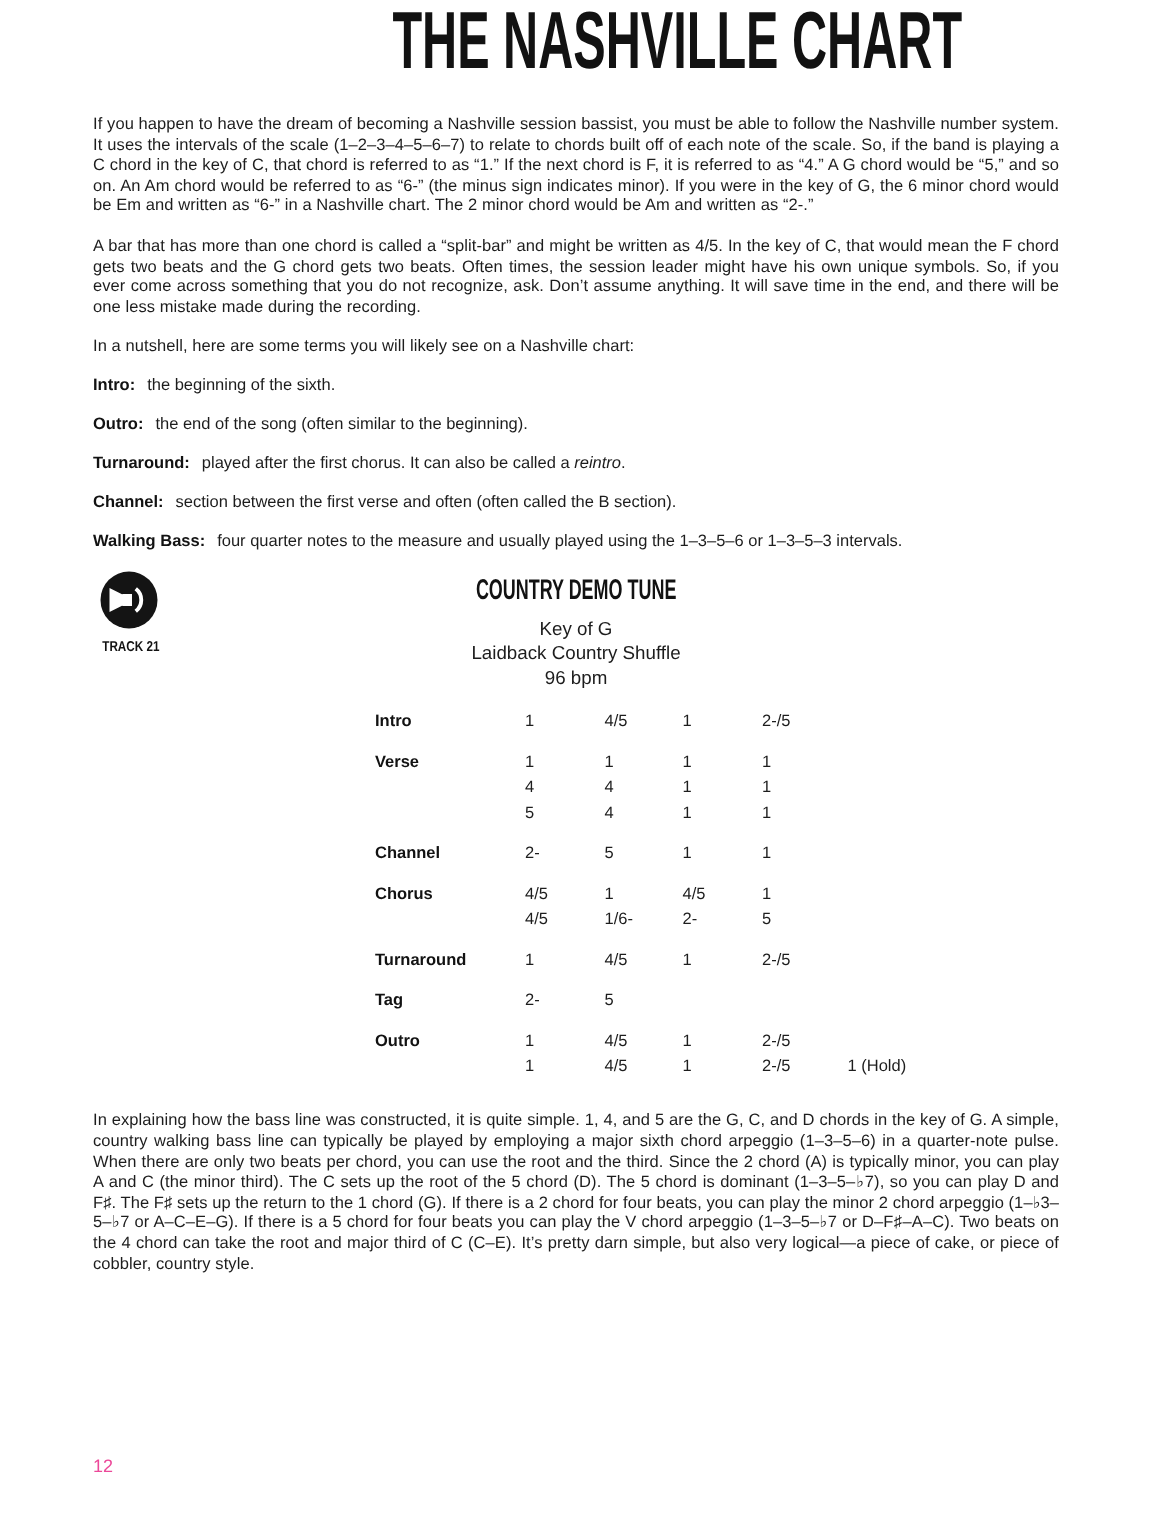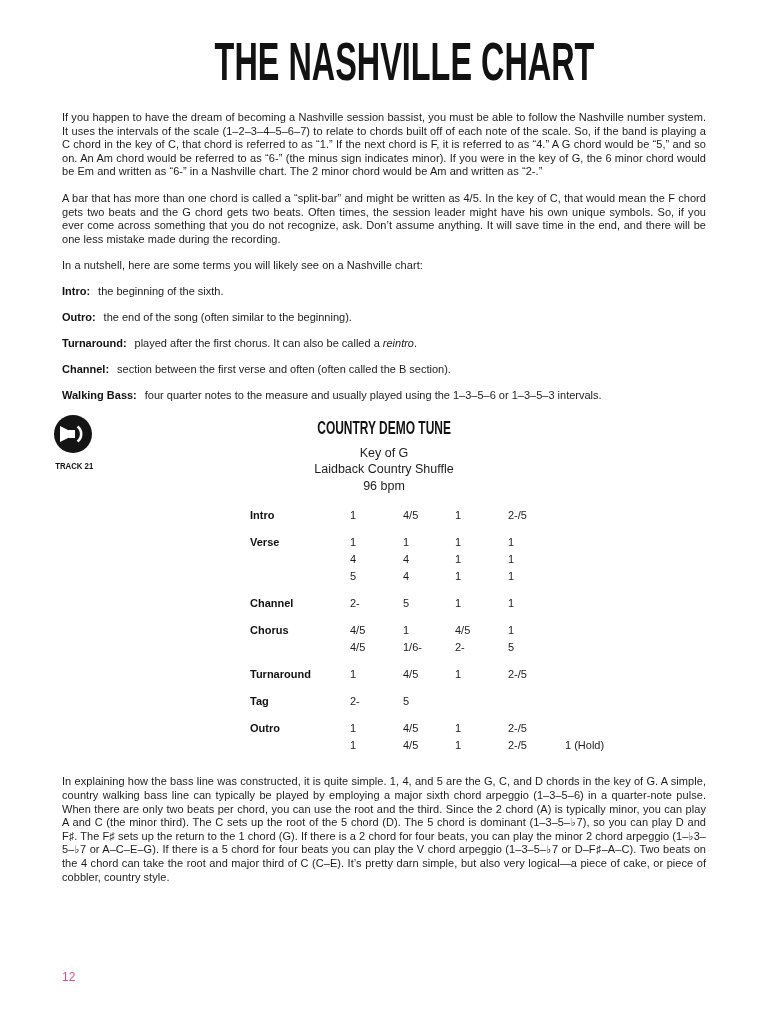--- a/index.html
+++ b/index.html
@@ -7,21 +7,21 @@
     position: relative;
     width: 768px;
     height: 1024px;
     margin: 0 auto;
     background: #ffffff;
     font-family: "Liberation Sans", "DejaVu Sans", sans-serif;
     color: #1d1d1d;
     overflow: hidden;
   }
   
-  .title-wrap { padding-top: 34px; text-align: center; height: 56px; margin-left: 40px; }
+  .title-wrap { text-align: right; height: 56px; margin-left: 40px; }
   .condensed-xl {
     display: inline-block;
     font-weight: bold;
     font-size: 54px;
     line-height: 1.0;
     white-space: nowrap;
     transform: scaleX(0.60);
     transform-origin: center;
     color: #121212;
   }
@@ -36,21 +36,21 @@
   .body-text.first { margin-top: 21px; }
   .terms { margin-top: 0; }
   .term {
     margin: 12.4px 62px 0 62px;
     font-size: 11px;
     line-height: 13.6px;
   }
   .term-label { font-weight: bold; margin-right: 8px; color: #121212; }
   
   .demo-section { position: relative; margin-top: 14px; }
-  .track-badge { position: absolute; left: 51px; top: -4px; width: 44px; text-align: center; }
+  .track-badge { position: absolute; left: 64px; top: -4px; width: 44px; text-align: center; }
   .track-badge svg { display: block; margin: 0 auto; }
   .condensed-sm {
     display: inline-block;
     font-weight: bold;
     font-size: 9.5px;
     white-space: nowrap;
     transform: scaleX(0.82);
     transform-origin: center;
     color: #121212;
   }

